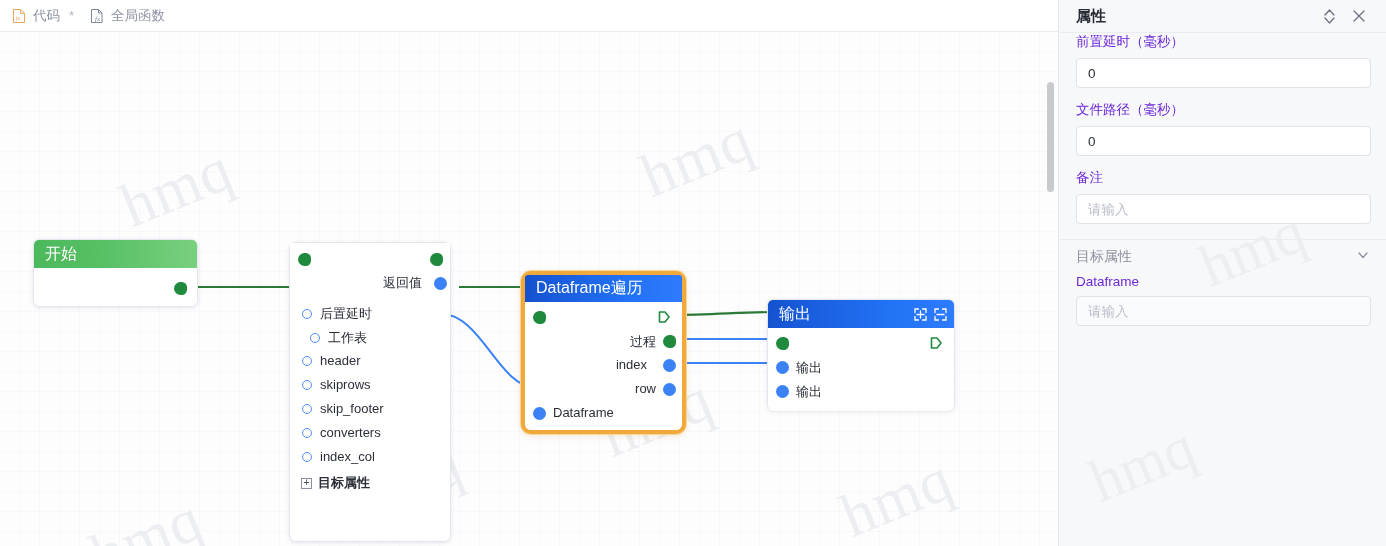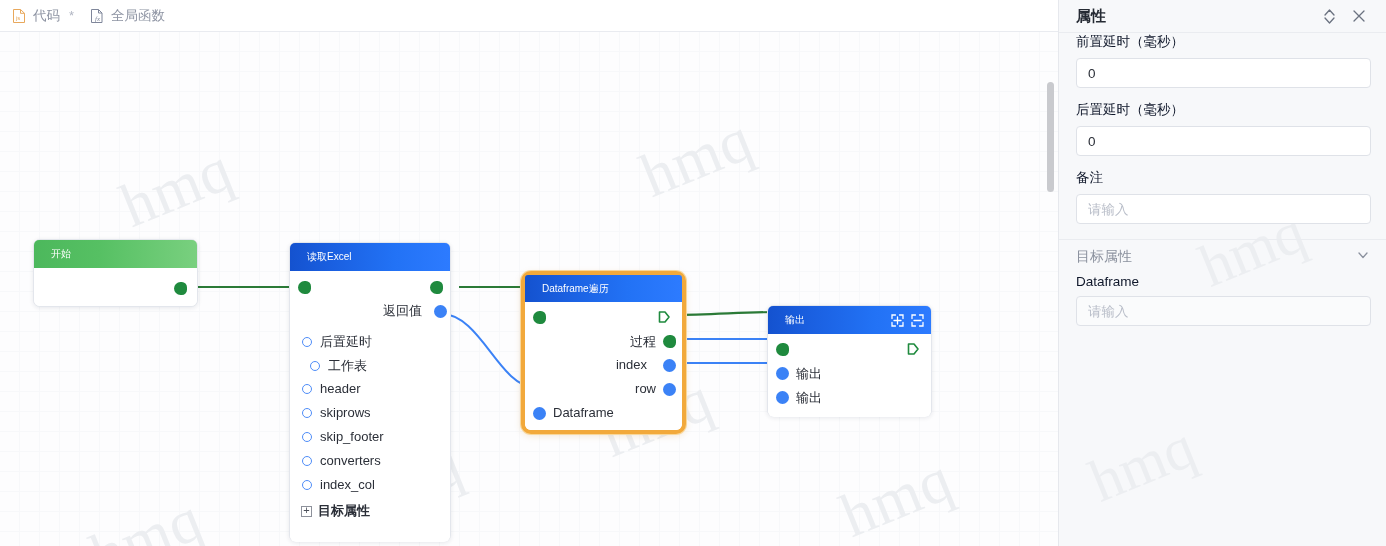--- a/index.html
+++ b/index.html
@@ -69,21 +69,21 @@
     z-index: 6;
   }
   .node.selected {
     border: 4px solid #f2a93b; border-radius: 10px;
     box-shadow: 0 0 0 1px #f8d79b, 0 2px 7px rgba(200,130,20,.18);
     padding: 0;
   }
   .nhead {
     height: 28px; border-radius: 5px 5px 0 0;
     display: flex; align-items: center; justify-content: space-between;
-    padding: 0 6px 0 17px; color: #fff; font-size: 10px;
+    padding: 0 6px 0 11px; color: #fff; font-size: 16px;
     overflow: hidden; white-space: nowrap;
   }
   .nhead.blue  { background: linear-gradient(to right, #1452cf 0%, #1a5fe0 25%, #2272f5 65%, #2d7bff 100%); }
   .nhead.green { background: linear-gradient(to right, #4cb85c 0%, #56c063 40%, #79d07f 100%); }
   .nbody { position: relative; background: #fff; border-radius: 0 0 6px 6px; }
 
   .hdr-btns { display: flex; gap: 5px; align-items: center; }
   .hbtn { width: 15px; height: 15px; position: relative; cursor: pointer; }
   .hbtn svg { display: block; }
 
@@ -134,21 +134,21 @@
     border-bottom: 1px solid #eaecf0;
   }
   #panel-title { font-size: 15px; font-weight: bold; color: #252a33; flex: 1; }
   .pbtn { width: 22px; height: 22px; display: flex; align-items: center; justify-content: center; cursor: pointer; }
   .section-head {
     display: flex; align-items: center; padding: 0 16px 0 17px;
     height: 34px; cursor: pointer;
   }
   .section-head .stitle { flex: 1; font-size: 14px; color: #8b919e; }
   .field { padding: 0 16px 0 17px; }
-  .flabel { font-size: 13.5px; color: #0f172a; margin-bottom: 7px; display: block; }
+  .flabel { font-size: 13.5px; color: #6d28d9; margin-bottom: 7px; display: block; }
   .finput {
     width: 295px; height: 30px; border: 1px solid #dfe2e8; border-radius: 4px;
     background: #ffffff; font-size: 13.5px; color: #2b2f38;
     padding: 0 11px; outline: none;
     font-family: "Liberation Sans", sans-serif;
   }
   .finput::placeholder { color: #b9bec9; }
   .finput.muted { background: #fafbfc; }
   .divider { height: 1px; background: #eaecf0; margin: 0; }
   .spacer12 { height: 13px; }
@@ -218,23 +218,20 @@
       <div class="node" style="left:33px; top:207px; width:165px; height:68px;">
         <div class="nhead green">
           <span>开始</span>
         </div>
         <div class="nbody" style="height:38px;">
           <div class="port exec-out" style="left:140px; top:14px;"></div>
         </div>
       </div>
 
       <div class="node" style="left:289px; top:210px; width:162px; height:300px;">
-        <div class="nhead blue">
-          <span>读取Excel</span>
-        </div>
         <div class="nbody" style="height:271px;">
           <div class="port exec-in" style="left:8px;  top:10px;"></div>
           <div class="port exec-out" style="left:140px; top:10px;"></div>
 
           <div class="plabel right" style="right:28px; top:31px;font-family:Liberation Mono, monospace;">返回值</div>
           <div class="port data" style="left:144px; top:34px;"></div>
 
           <div class="prop-row" style="left:12px; top:62px;">
             <span class="radio"></span>
             <span>后置延时</span>
@@ -292,21 +289,21 @@
           <div class="port data" style="left:138px; top:57px;"></div>
 
           <div class="plabel right" style="right:26px; top:79px;">row</div>
           <div class="port data" style="left:138px; top:81px;"></div>
 
           <div class="port data" style="left:8px; top:105px;"></div>
           <div class="plabel" style="left:28px; top:103px;">Dataframe</div>
         </div>
       </div>
 
-      <div class="node" style="left:767px; top:273px; width:165px; height:112px;">
+      <div class="node" style="left:767px; top:267px; width:188px; height:112px;">
         <div class="nhead blue">
           <span>输出</span>
           <span class="hdr-btns">
             <span class="hbtn">
               <svg width="15" height="15" viewBox="0 0 15 15">
                 <path d="M2 5.5 V2 H5.5 M13 5.5 V2 H9.5 M2 9.5 V13 H5.5 M13 9.5 V13 H9.5" fill="none" stroke="#ffffff" stroke-width="1.3" stroke-linecap="round"></path>
                 <path d="M7.5 4 V11 M4 7.5 H11" stroke="#ffffff" stroke-width="1.3" stroke-linecap="round"></path>
               </svg>
             </span>
             <span class="hbtn">
@@ -357,21 +354,21 @@
         </span>
       </div>
 
 
       <div class="field">
         <span class="flabel">前置延时（毫秒）</span>
         <input class="finput" value="0" style="">
       </div>
       <div class="spacer12"></div>
       <div class="field">
-        <span class="flabel">后置延时（毫秒）</span>
+        <span class="flabel">文件路径（毫秒）</span>
         <input class="finput" value="0" style="">
       </div>
       <div class="spacer12"></div>
       <div class="field">
         <span class="flabel">备注</span>
         <input class="finput" placeholder="请输入" style="">
       </div>
       <div class="spacer15"></div>
       <div class="divider"></div>
 

